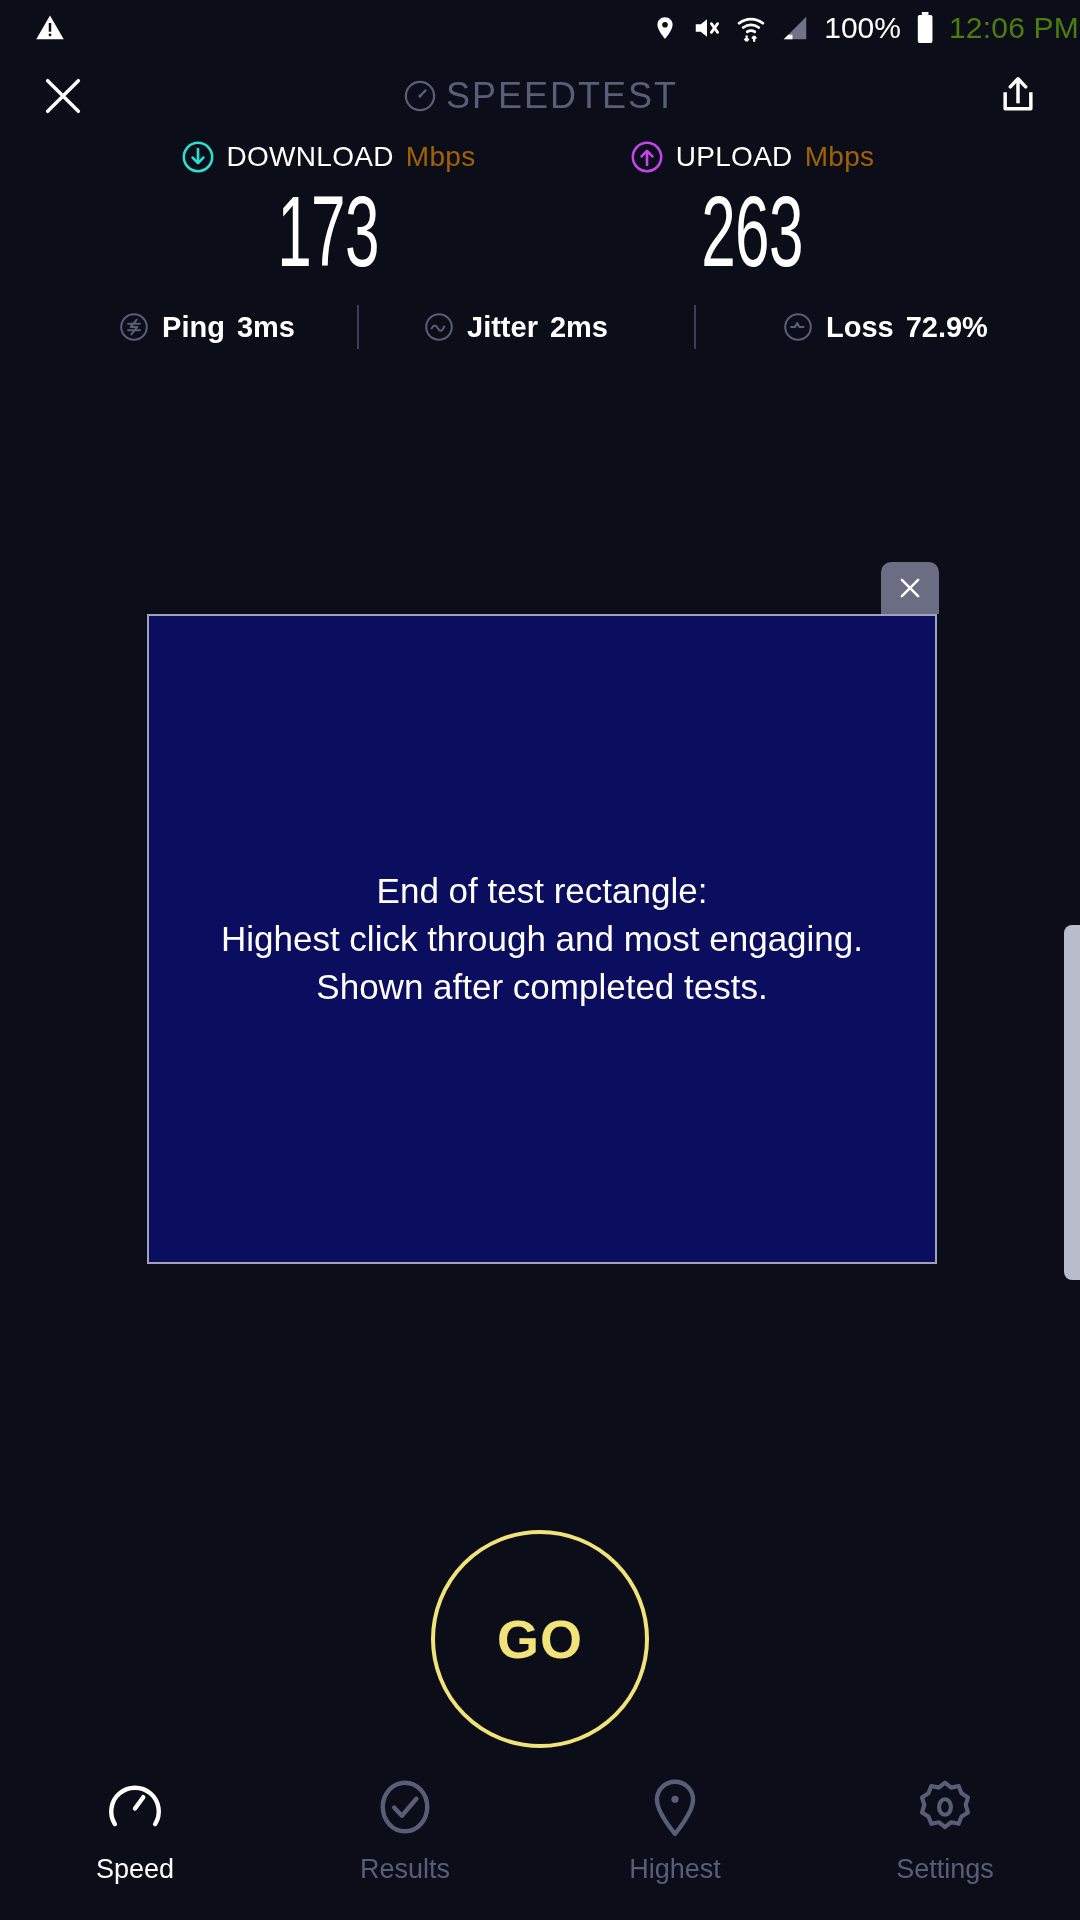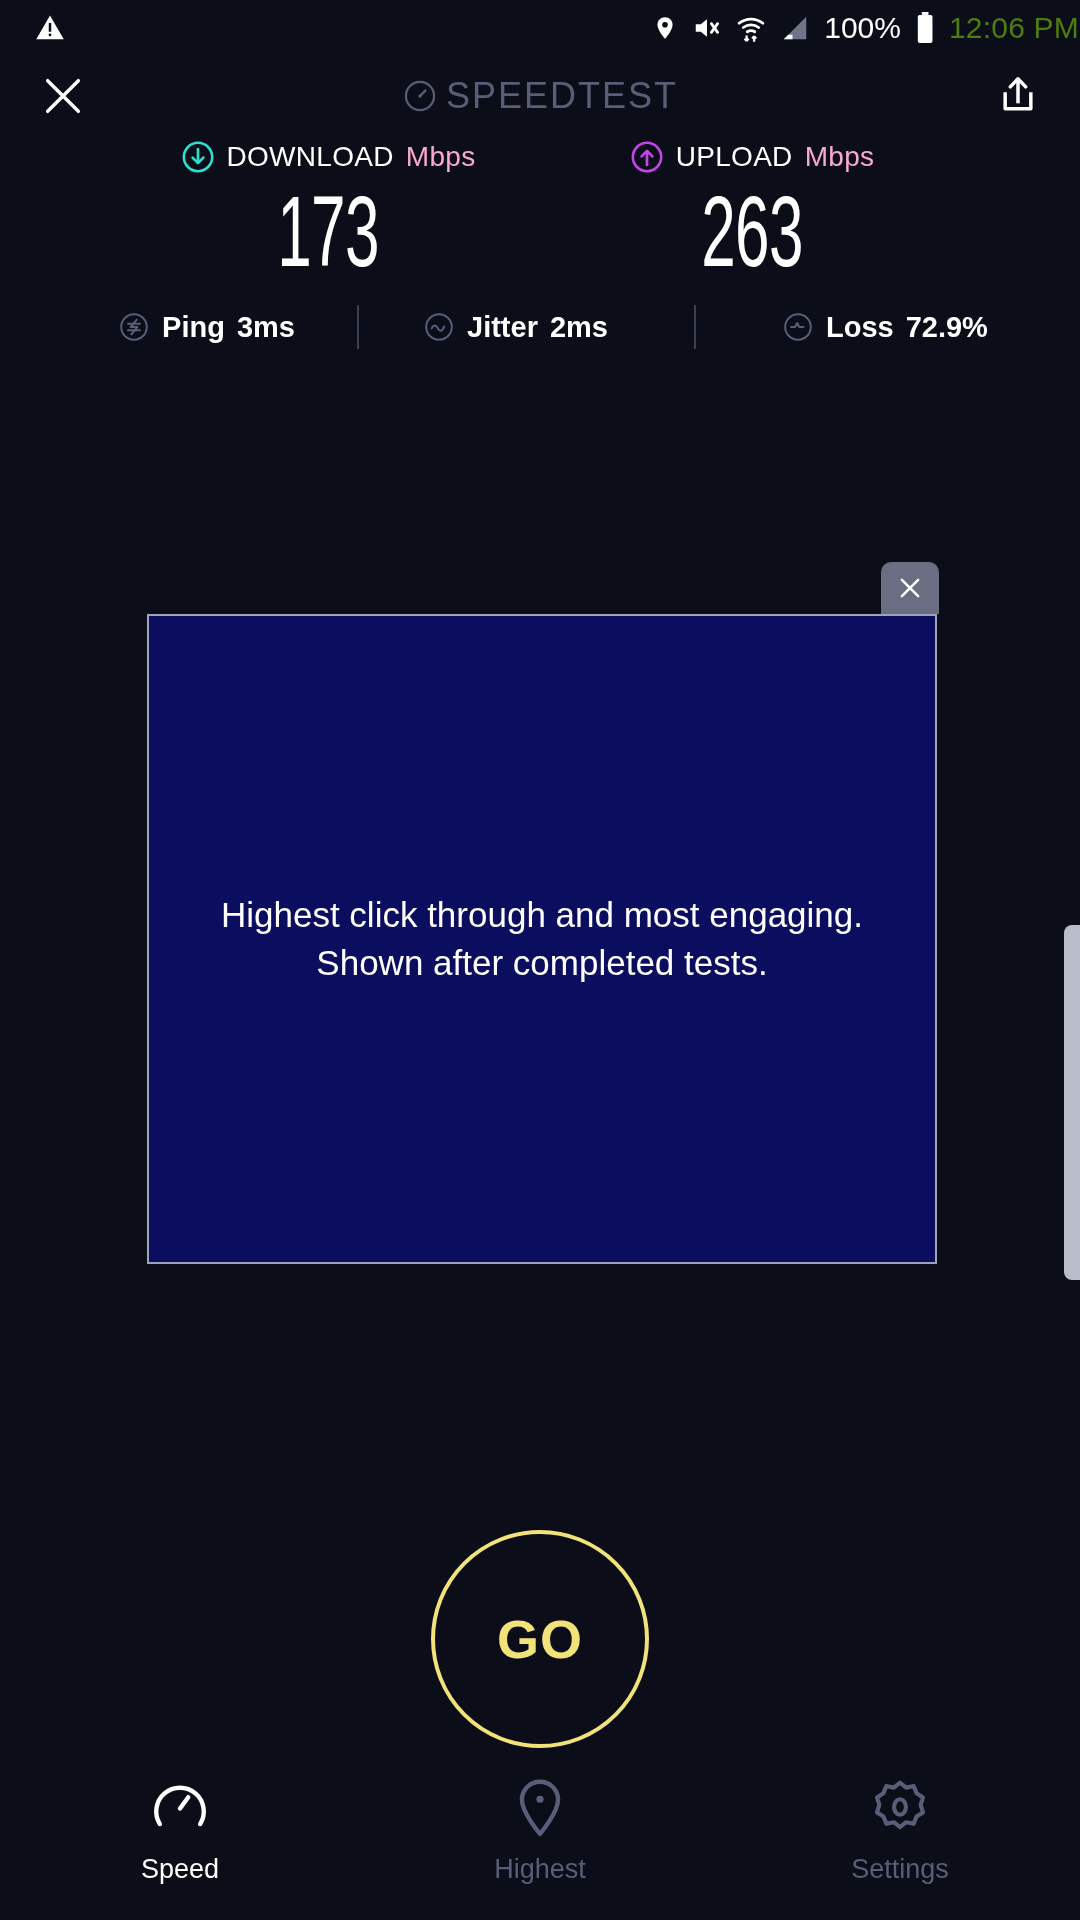--- a/index.html
+++ b/index.html
@@ -54,21 +54,21 @@
   .results { position:absolute; top:140px; left:0; width:1080px; }
   .res-row {
     display:flex; justify-content:center; align-items:flex-start;gap:44px;
   }
   .res-col { width:380px; text-align:center; }
   .res-col.dl { margin-right:0px; }
   .res-label {
     display:flex; align-items:center; justify-content:center; gap:12px;
     font-size:28px; color:#ffffff; letter-spacing:0.3px;
   }
-  .res-label .unit { color:#f9a8d4; }
+  .res-label .unit { color:#a16207; }
   .res-value {
     font-size:100px; color:#ffffff; line-height:1.02;
     font-family:"Liberation Sans", sans-serif;
     font-weight:300; letter-spacing:-1px;
     transform:scaleX(0.62); transform-origin:center top;
     margin-top:6px;
   }
 
   
   .pjl {
@@ -309,20 +309,21 @@
   <div class="ad-close">
     <span>
       <svg class="icon-svg" width="30" height="30" viewBox="0 0 24 24">
         <path d="M5.5 5.5 L18.5 18.5 M18.5 5.5 L5.5 18.5" stroke="#ffffff" stroke-width="2" stroke-linecap="round"></path>
       </svg>
     </span>
   </div>
 
   <div class="ad-box">
     <div class="ad-text">
+      <div>End of test rectangle:</div>
       <div>Highest click through and most engaging.</div>
       <div>Shown after completed tests.</div>
     </div>
   </div>
 
   <div class="scrollbar"></div>
 
   <div class="go-btn">
     <span class="go-label">GO</span>
   </div>
@@ -332,20 +333,29 @@
     <div class="nav-item active">
       <span>
         <svg class="icon-svg" width="62" height="62" viewBox="0 0 24 24">
           <path d="M4.2 18.6 A9.2 9.2 0 1 1 19.8 18.6" stroke="#ffffff" stroke-width="1.7" fill="none" stroke-linecap="round"></path>
           <path d="M12 12.6 L15.2 8.2" stroke="#ffffff" stroke-width="1.7" stroke-linecap="round"></path>
         </svg>
       </span>
       <span class="nav-label">Speed</span>
     </div>
 
+    <div class="nav-item">
+      <span>
+        <svg class="icon-svg" width="62" height="62" viewBox="0 0 24 24">
+          <ellipse cx="12" cy="12" rx="8.6" ry="9.4" stroke="#585e77" stroke-width="1.7" fill="none"></ellipse>
+          <path d="M7.8 12.2 L10.8 15.4 L16.4 8.8" stroke="#585e77" stroke-width="1.7" fill="none" stroke-linecap="round" stroke-linejoin="round"></path>
+        </svg>
+      </span>
+      <span class="nav-label">Results</span>
+    </div>
 
     <div class="nav-item">
       <span>
         <svg class="icon-svg" width="62" height="62" viewBox="0 0 24 24">
           <path d="M12 22.4 C12 22.4 19 14.2 19 9.2 A7 7 0 0 0 5 9.2 C5 14.2 12 22.4 12 22.4 Z" stroke="#585e77" stroke-width="1.7" fill="none" stroke-linejoin="round"></path>
           <circle cx="12" cy="9" r="1.4" fill="#585e77"></circle>
         </svg>
       </span>
       <span class="nav-label">Highest</span>
     </div>

